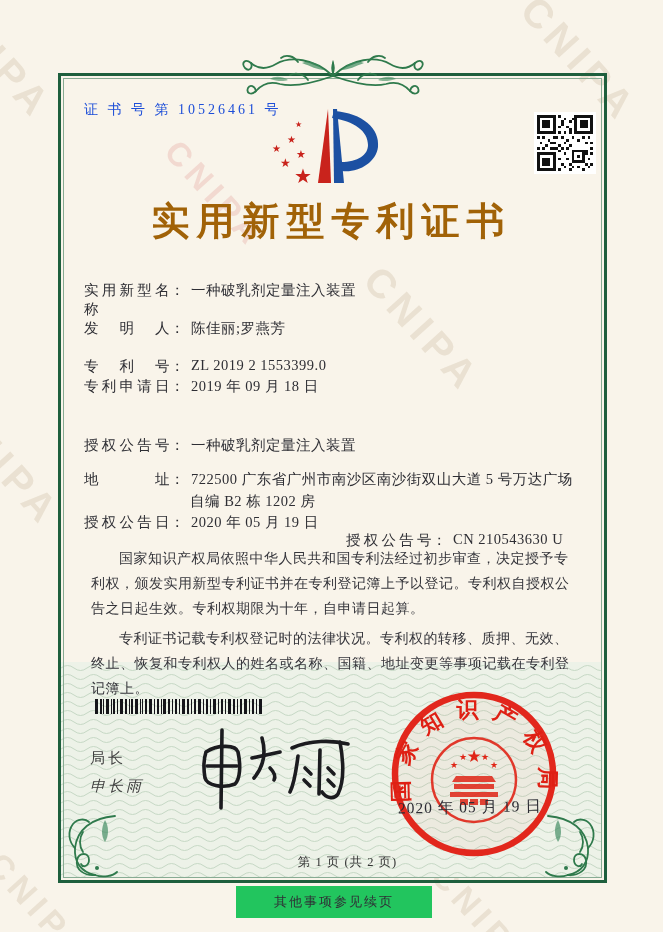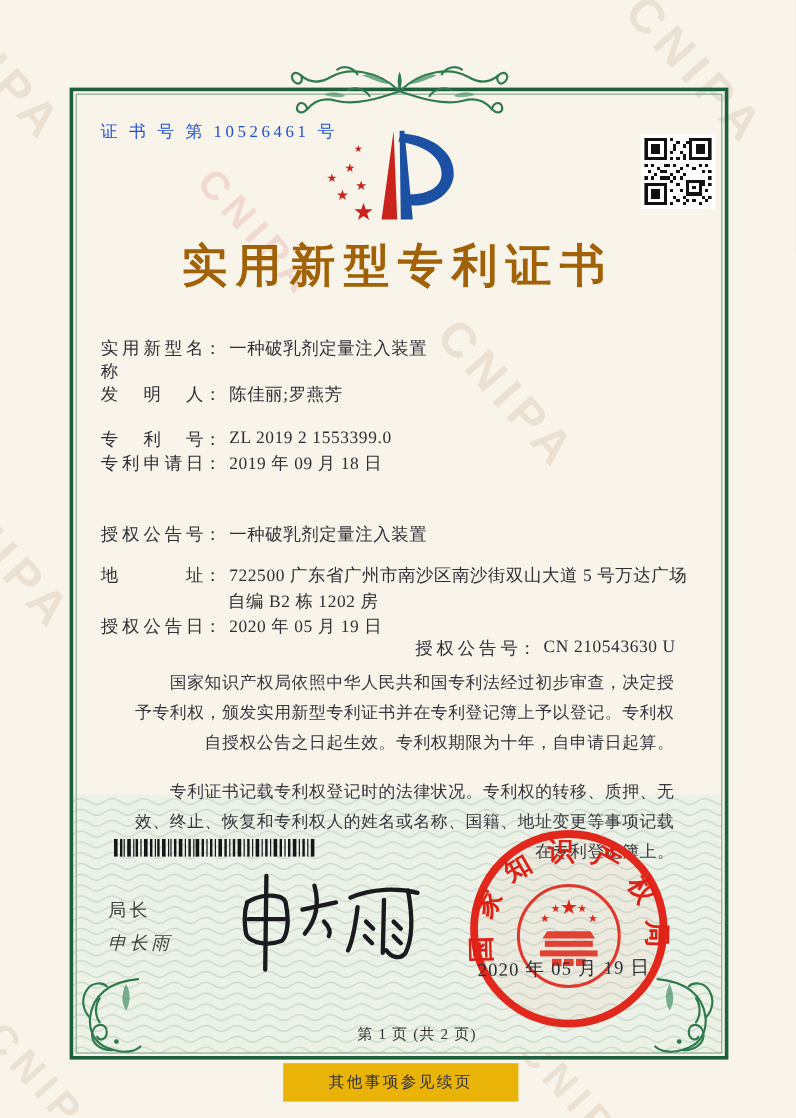--- a/index.html
+++ b/index.html
@@ -41,36 +41,36 @@
   }
   
   .field{position:absolute;left:84px;right:56px;font-size:14.5px;letter-spacing:.5px;}
   .flabel{display:inline-block;width:86px;text-align:justify;text-align-last:justify;vertical-align:top;}
   .fcolon{display:inline-block;vertical-align:top;}
   .fvalue{margin-left:6px;}
   .addr2{position:absolute;left:190px;top:492px;font-size:14.5px;letter-spacing:.5px;}
   .grant-no-group{position:absolute;left:262px;top:18px;}
   
   .paras{position:absolute;left:86px;top:541px;width:492px;font-size:14px;line-height:25px;color:#35353b;}
-  .paras p{margin:16px;text-indent:2em;letter-spacing:.5px;text-align:right;}
+  .paras p{margin:5px;text-indent:2em;letter-spacing:.5px;}
   
   .barcode{position:absolute;left:95px;top:699px;width:168px;height:15px;}
   .director{position:absolute;left:90px;font-family:"Liberation Sans","DejaVu Sans",sans-serif;
     font-size:15px;letter-spacing:3px;color:#404040;}
   .director.t1{top:749px;}
   .director.t2{top:777px;font-style:italic;}
   .signature{position:absolute;left:192px;top:724px;width:165px;height:90px;}
   .seal{position:absolute;left:388px;top:688px;width:172px;height:172px;}
   .seal-date{
     position:absolute;left:398px;top:797px;width:170px;font-size:15.5px;
     color:#2c2c34;letter-spacing:1px;transform:rotate(-1deg);
   }
   .page-num{position:absolute;left:0;top:854px;width:100%;text-align:center;font-size:12.5px;letter-spacing:1px;color:#333;padding-left:16px;}
   .cont-note-strip{
-    position:absolute;left:236px;top:886px;width:196px;height:32px;background:#eab308;
+    position:absolute;left:236px;top:886px;width:196px;height:32px;background:#22c55e;
     display:flex;align-items:center;justify-content:center;
   }
   .cont-note{font-size:13px;letter-spacing:2px;color:#2f2f35;}
 </style>
 </head>
 <body>
 
 <div class="page">
 
   <div class="wm" style="left:-40px;top:-15px;">CNIPA</div>

